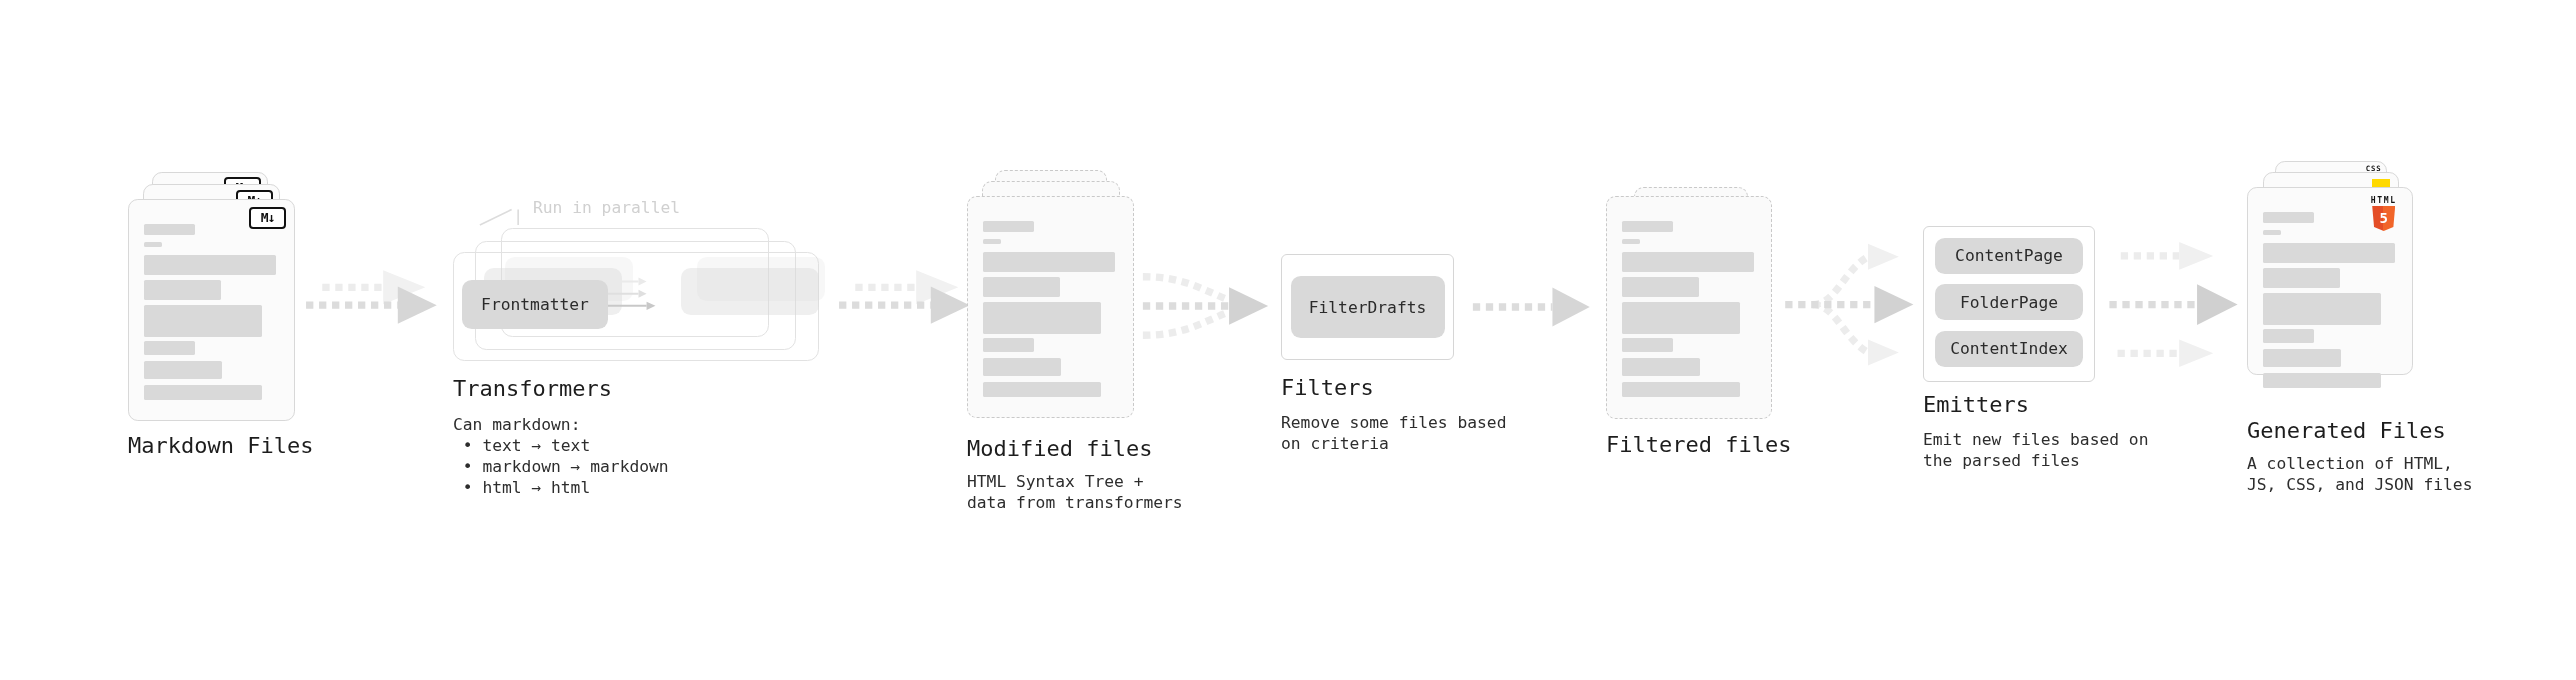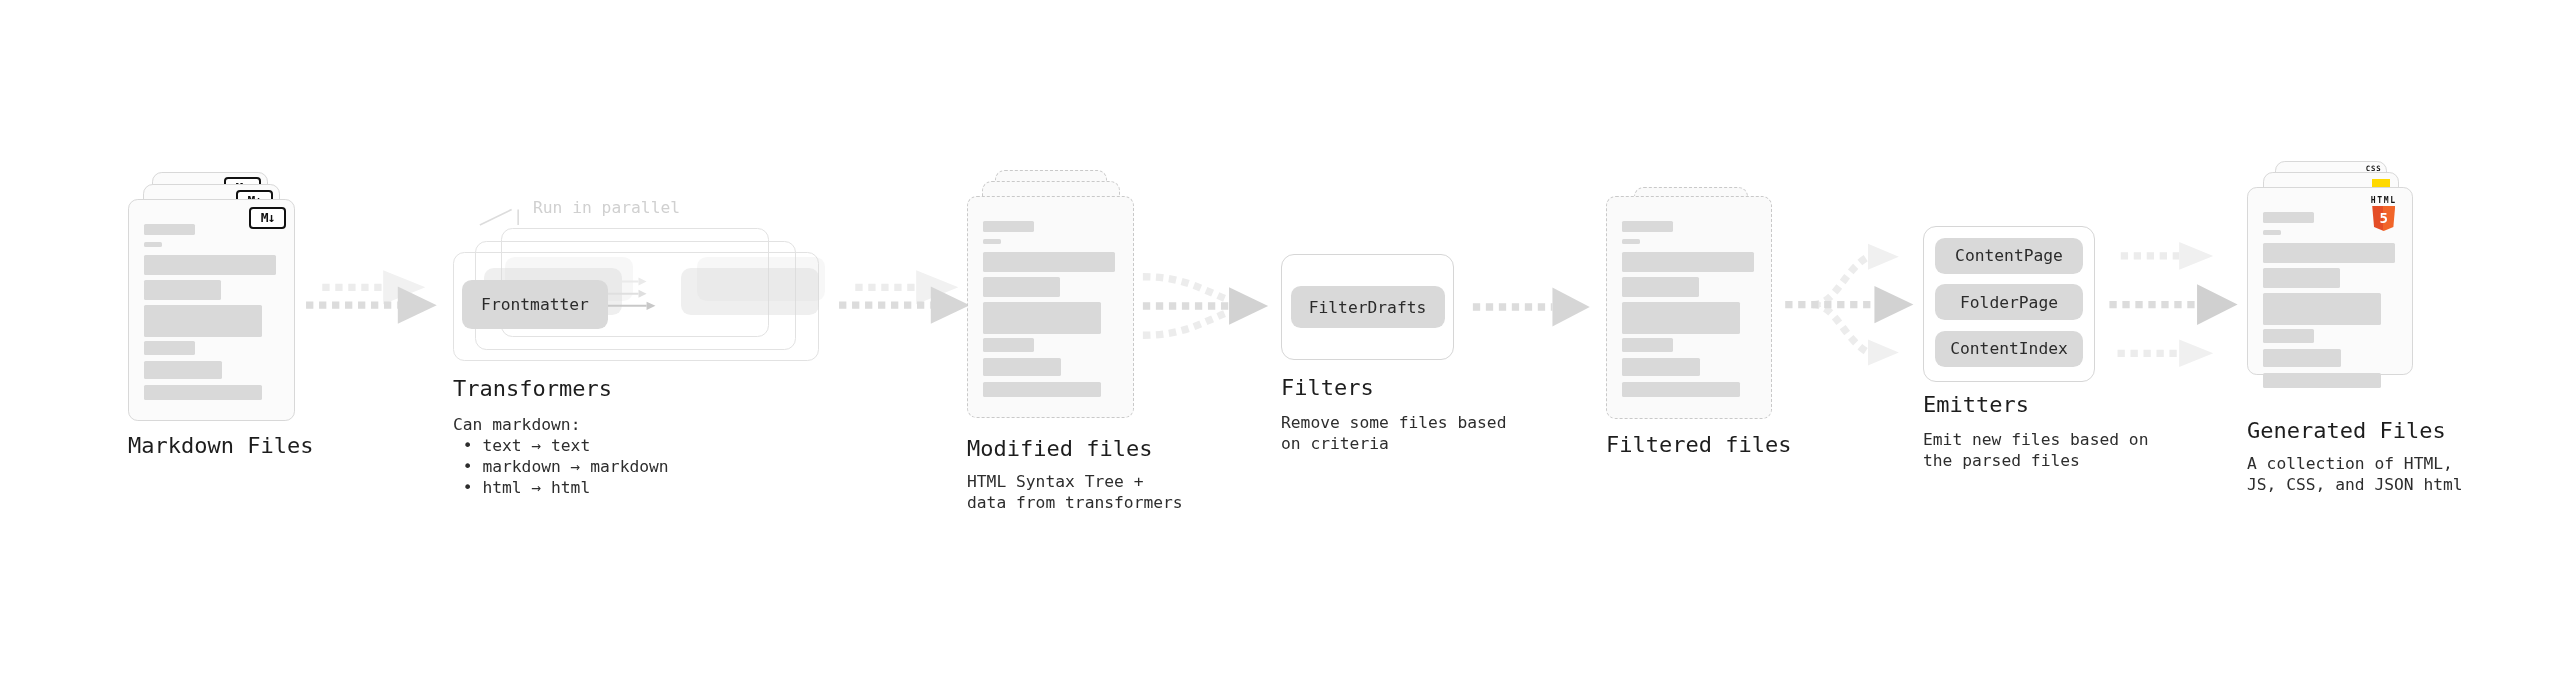--- a/index.html
+++ b/index.html
@@ -12,29 +12,29 @@
   .b1{top:24.4px;width:51px;height:10.6px}.b2{top:42px;width:18px;height:4.9px}
   .b3{top:55px;width:132px;height:19.5px}.b4{top:80px;width:77px;height:19.5px}
   .b5{top:105px;width:118px;height:32px}.b6{top:141px;width:51px;height:14px}
   .b7{top:161px;width:78px;height:18px}.b8{top:185px;width:118px;height:14.6px}
   .md-badge{position:absolute;right:8.1px;top:6.5px;width:32.5px;height:18px;border:2.4px solid var(--markdown-badge);
     border-radius:4.1px;background:#fff;color:var(--markdown-badge);font-weight:bold;font-size:13px;line-height:17px;
     text-align:center;letter-spacing:-0.8px;}
   .outline-box{position:absolute;border:1.6px solid #e2e2e2;border-radius:11.4px;background:transparent;box-sizing:border-box;}
   .gbtn{position:absolute;background:var(--button-fill);border-radius:9.8px;color:var(--button-text);
     font-size:16.3px;display:flex;align-items:center;justify-content:center;box-sizing:border-box;}
-  .panel{position:absolute;background:#fff;border:1.6px solid #d6d6d6;border-radius:13px;box-sizing:border-box;}
+  .panel{position:absolute;background:#fff;border:1.6px solid #d6d6d6;border-radius:6px;box-sizing:border-box;}
   .stage-label{position:absolute;font-size:22px;color:var(--heading-text);white-space:nowrap;}
   .stage-desc{position:absolute;font-size:16.3px;line-height:21px;color:var(--body-text);white-space:nowrap;}
   .faint-label{position:absolute;font-size:16.3px;color:var(--faint-text);white-space:nowrap;}
   .bullets div.ind{padding-left:9.8px;}
   .emitters-panel{display:flex;flex-direction:column;gap:10.6px;padding:10.6px;}
   .emitters-panel .gbtn{position:static;height:36px;}
   .filters-panel{display:flex;align-items:center;justify-content:center;}
-  .filters-panel .gbtn{position:static;width:154px;height:42px;}
+  .filters-panel .gbtn{position:static;width:154px;height:62px;}
   .html5-logo{position:absolute;right:9.8px;top:7.3px;width:37px;text-align:center;}
   .html5-word{font-size:8.1px;font-weight:bold;letter-spacing:1.6px;color:#111;}
   .html5-shield{margin:0.8px auto 0;width:23px;height:25px;color:#fff;font-size:14px;font-weight:bold;line-height:24.4px;
     background:linear-gradient(90deg,var(--html5-orange) 50%,var(--html5-orange-light) 50%);
     clip-path:polygon(0 0,100% 0,92% 84%,50% 100%,8% 84%);}
   .css-badge{position:absolute;right:5px;top:2.4px;text-align:right;}
   .css-word{font-size:7.3px;font-weight:bold;color:#111;letter-spacing:0.8px;}
   .css-bar{width:18px;height:3.3px;background:var(--css-blue);margin:0 auto;}
   .js-badge{position:absolute;right:8.1px;top:5.7px;width:18.7px;height:8.1px;background:var(--js-yellow);}
   svg{position:absolute;overflow:visible;}
@@ -227,17 +227,17 @@
         <div class="bar b5"></div>
           <div class="bar b6"></div>
         <div class="bar b7"></div>
           <div class="bar b8"></div>
       </div>
     </div>
   </div>
   <div class="stage-label" style="left:2247px;top:418px">Generated Files</div>
   <div class="stage-desc" style="left:2247px;top:453px">
     <div>A collection of HTML,</div>
-    <div>JS, CSS, and JSON html</div>
+    <div>JS, CSS, and JSON files</div>
   </div>
 
 </div>
 
 
 </body></html>

